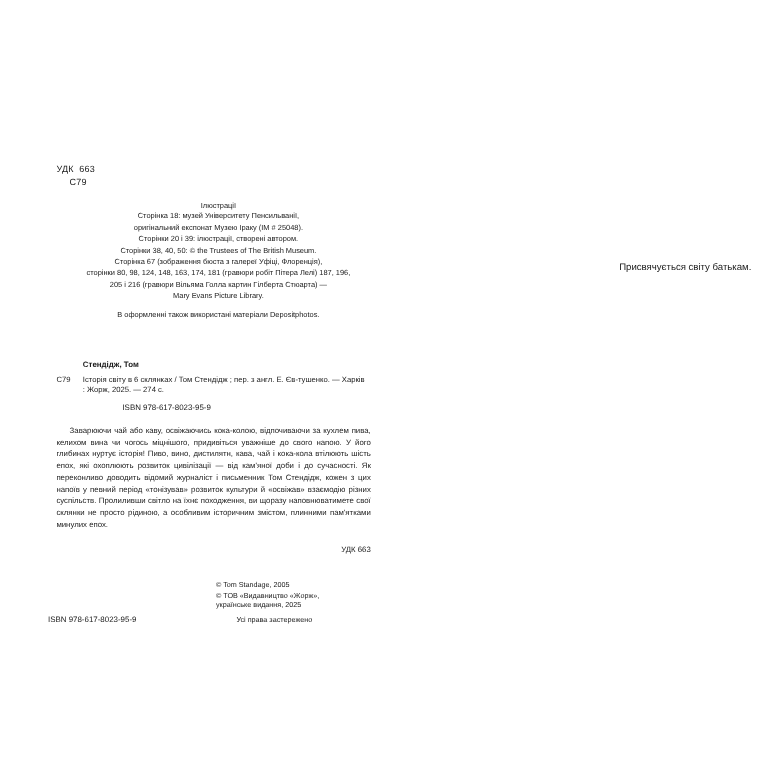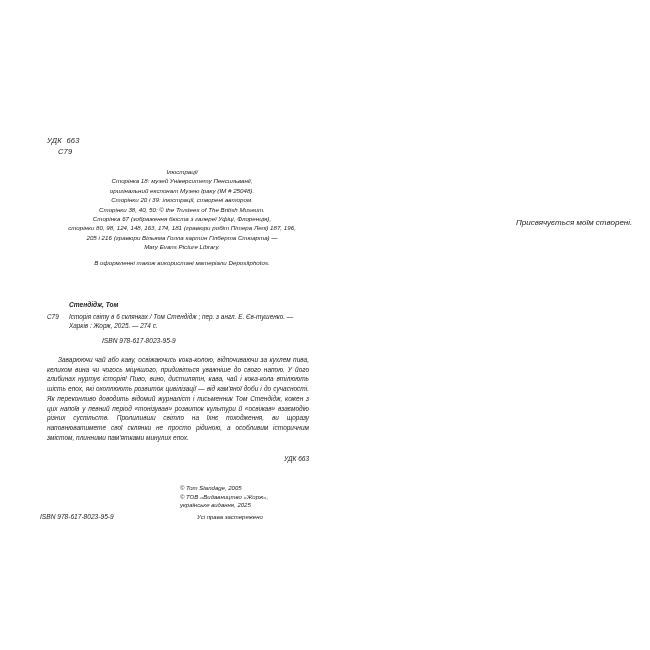--- a/index.html
+++ b/index.html
@@ -15,21 +15,20 @@
     color: #000000;
     overflow: hidden;
   }
   .page {
     position: absolute;
     left: 0;
     top: 0;
     width: 650px;
     height: 514px;
     background: #ffffff;
-    font-style: italic;
   }
 
   
   .udk-block {
     position: absolute;
     left: 47px;
     top: 135px;
     font-size: 7.5px;
     line-height: 11px;
     letter-spacing: 0.2px;
@@ -183,21 +182,21 @@
     <p>Сторінки 20 і 39: ілюстрації, створені автором.</p>
     <p>Сторінки 38, 40, 50: © the Trustees of The British Museum.</p>
     <p>Сторінка 67 (зображення бюста з галереї Уфіці, Флоренція),</p>
     <p>сторінки 80, 98, 124, 148, 163, 174, 181 (гравюри робіт Пітера Лелі) 187, 196,</p>
     <p>205 і 216 (гравюри Вільяма Голла картин Гілберта Стюарта) —</p>
     <p>Mary Evans Picture Library.</p>
   </div>
 
   <div class="deposit-line">В оформленні також використані матеріали Depositphotos.</div>
 
-  <div class="dedication">Присвячується моїм створені.</div>
+  <div class="dedication">Присвячується світу батькам.</div>
 
   <div class="biblio">
     <div class="biblio-author">Стендідж, Том</div>
     <div class="biblio-body">
       <span class="biblio-code">С79</span>
       <span class="biblio-text">Історія світу в 6 склянках / Том Стендідж ; пер. з англ. Е. Єв-тушенко. — Харків : Жорж, 2025. — 274 с.</span>
     </div>
   </div>
 
   <div class="isbn-top">ISBN 978-617-8023-95-9</div>

